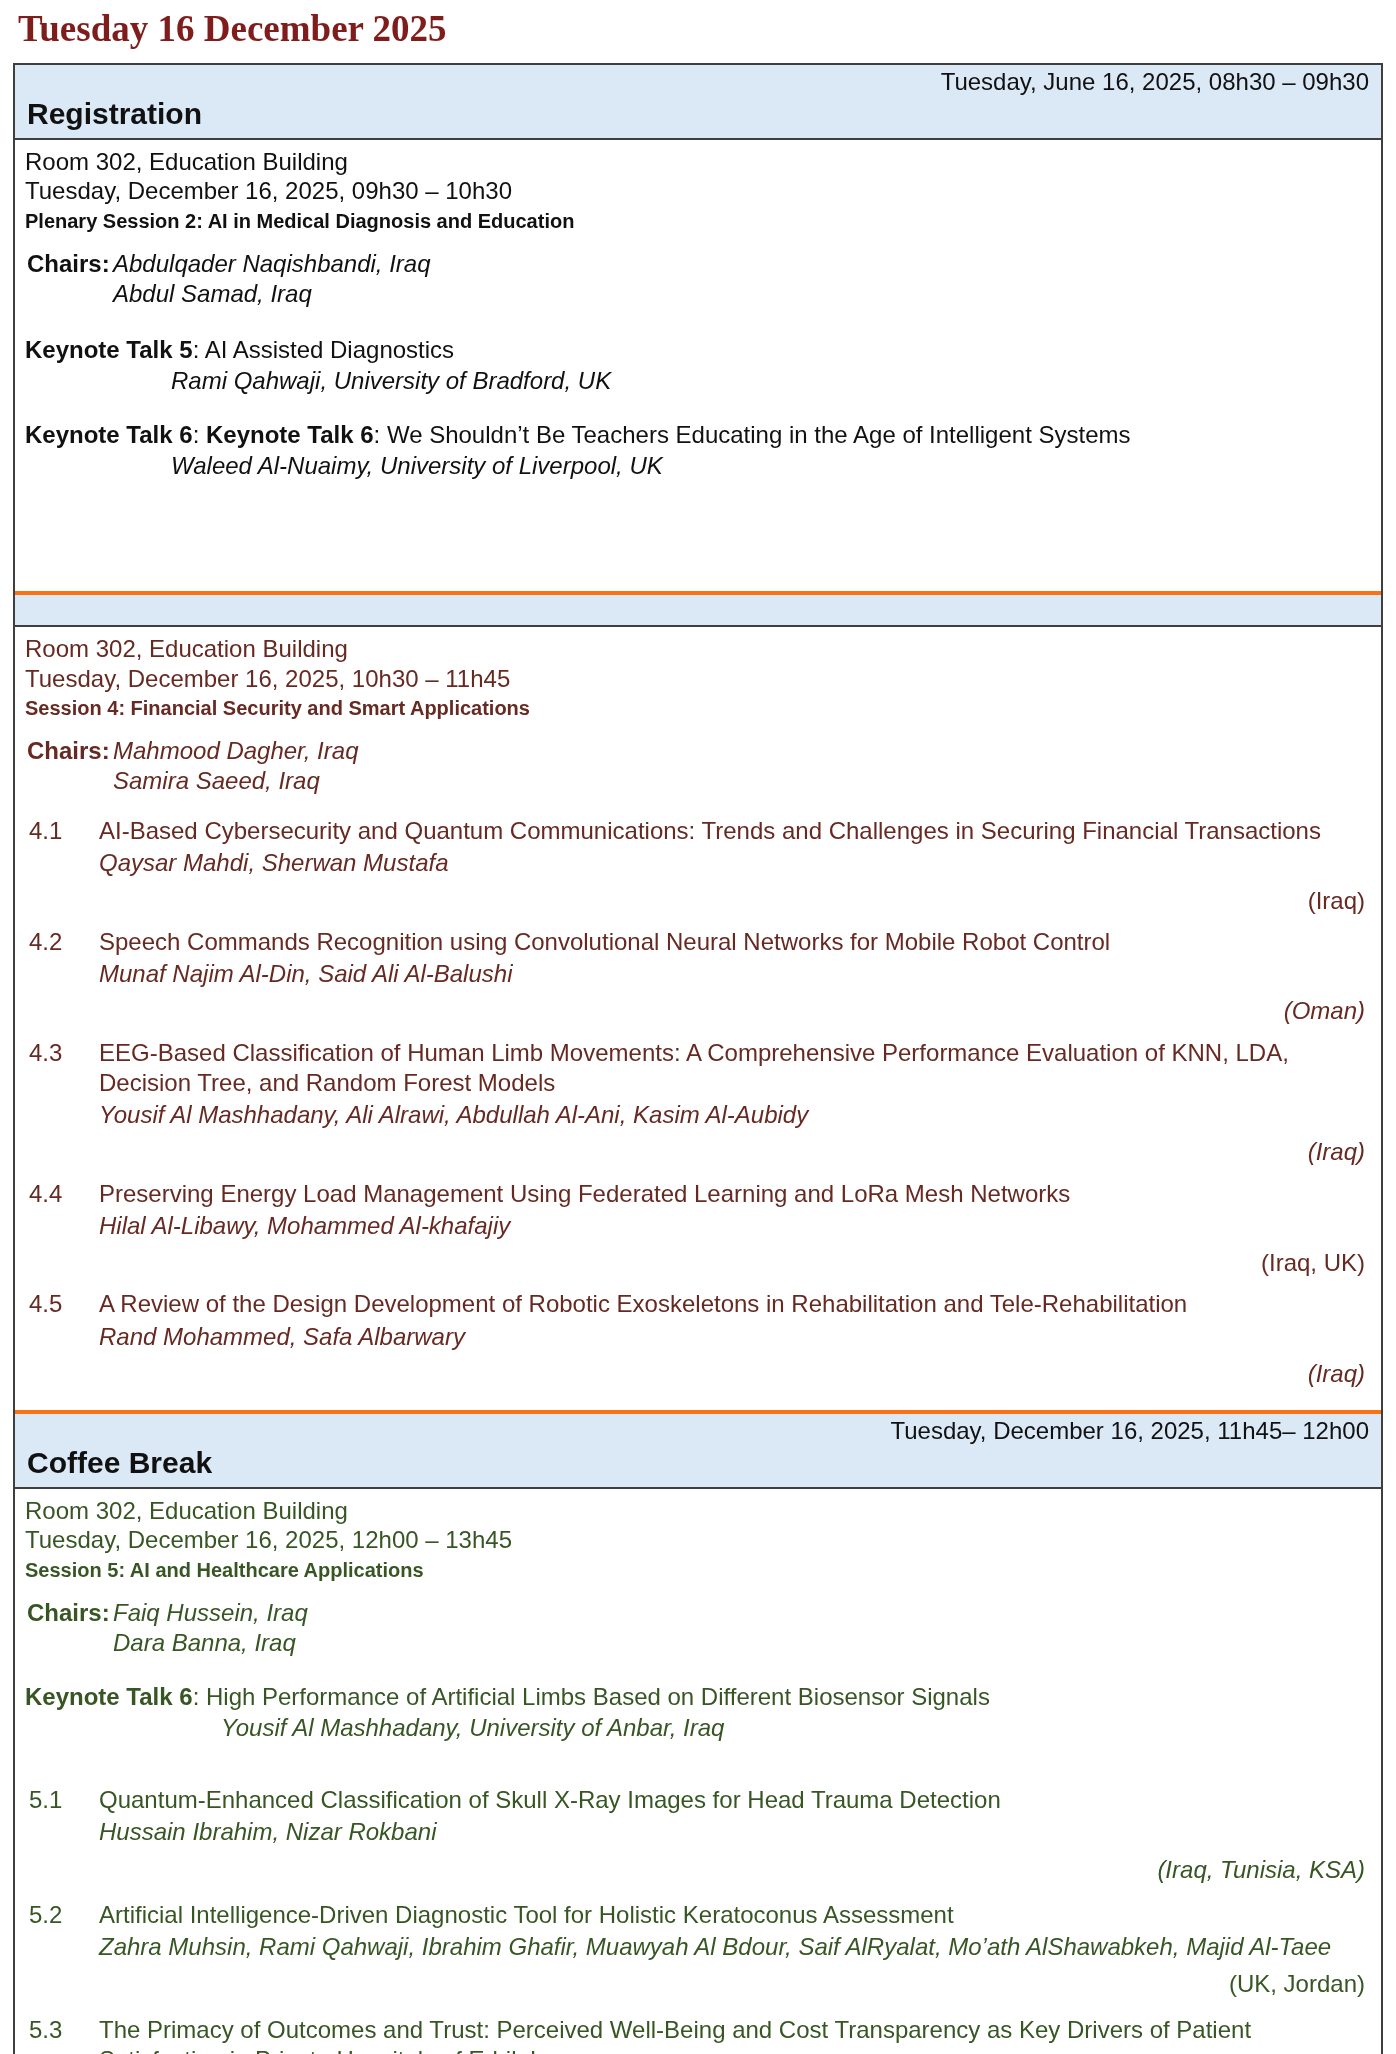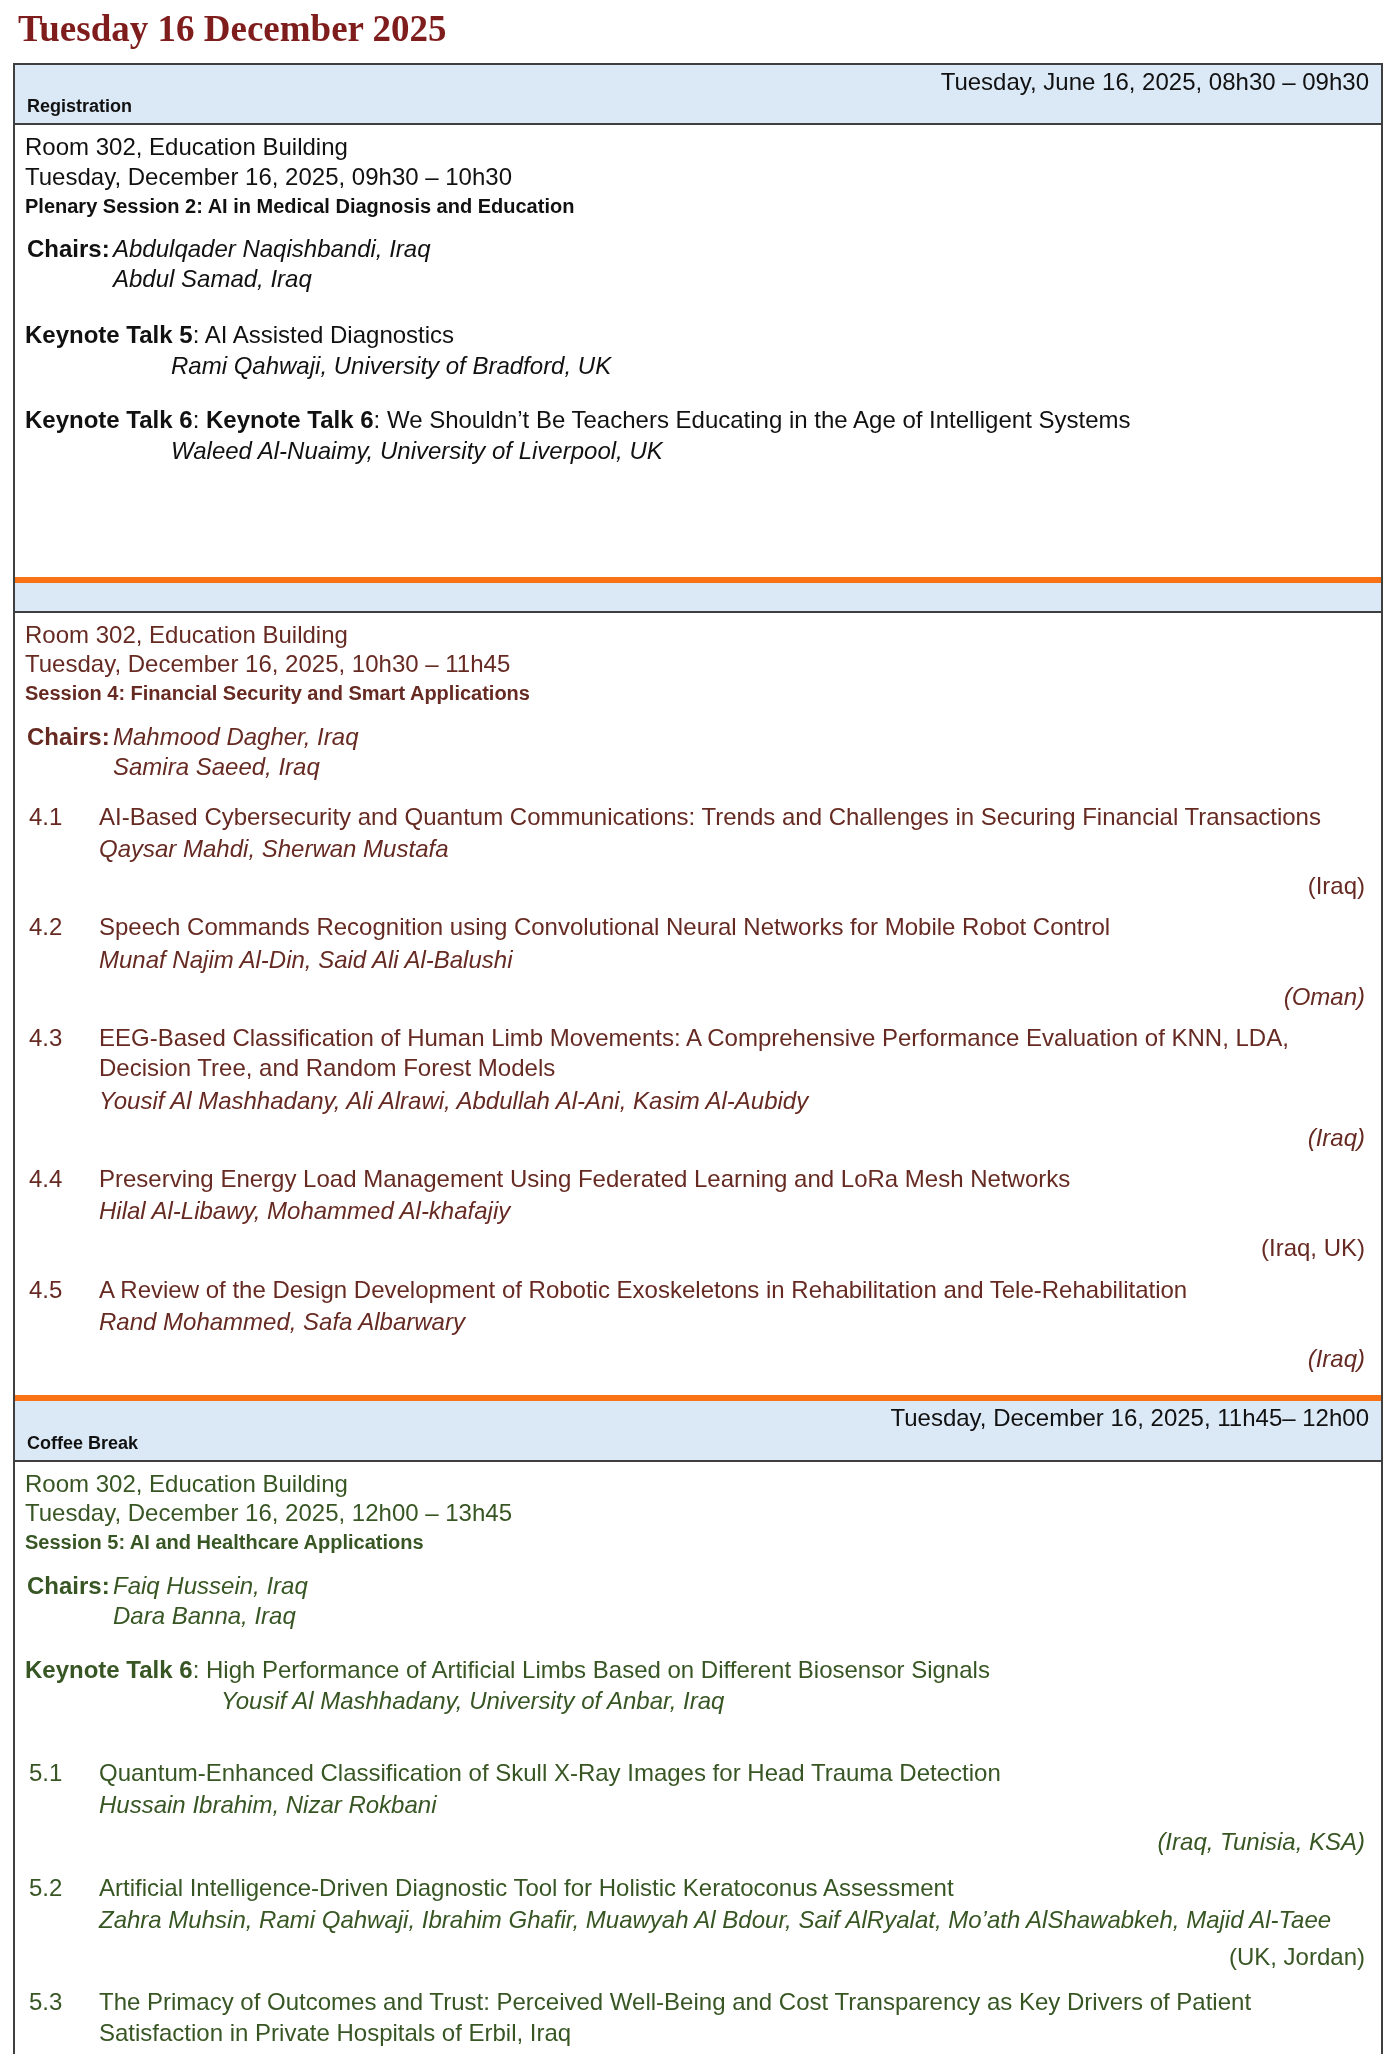--- a/index.html
+++ b/index.html
@@ -12,26 +12,26 @@
   }
   .page-title {
     font-family: "Liberation Serif", "DejaVu Serif", serif;
     font-size: 37px; font-weight: bold; color: #7f1d1d;
     margin: 6px 0 12px 18px;
   }
   .sheet { margin: 0 13px; border: 2px solid #3f3f3f; border-bottom: none; }
 
   .band {
     background: #dbe8f6;
-    border-top: 6px solid #f97316; border-bottom: 2px solid #3f3f3f;
+    border-top: 4px solid #f97316; border-bottom: 2px solid #3f3f3f;
     padding: 2px 12px 5px 10px;
   }
   .band:first-child { border-top: none; }
   .band .time { text-align: right; }
-  .band .blabel { font-weight: bold; font-size: 18px; padding-left: 2px; }
+  .band .blabel { font-weight: bold; font-size: 30px; padding-left: 2px; }
   .band.spacer { height: 36px; padding: 0; }
   .band.partial { height: 20px; padding: 0; border-bottom: none; }
 
   .row { padding: 7px 14px 10px 10px; background: #fff; }
   .headline { display: flex; justify-content: space-between; flex-direction: column; }
   .session-title { font-weight: bold; font-size: 20px; margin: 3px 0 16px; }
   .chairs { display: flex; margin: 0 0 20px; }
   .chairs .clabel { font-weight: bold; flex: none; width: 88px; padding-left: 2px; }
   .cnames div { font-style: italic; line-height: 1.25; }
   .keynote { margin-bottom: 24px; }

